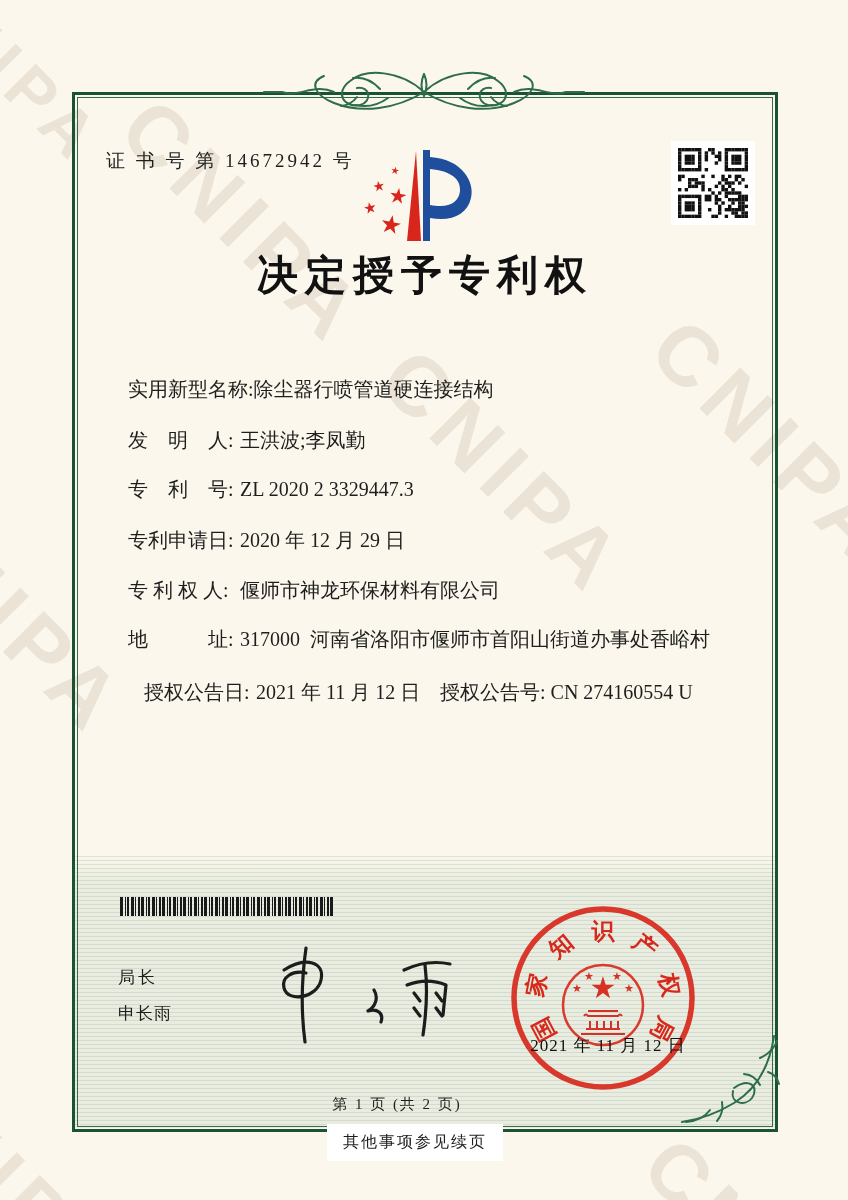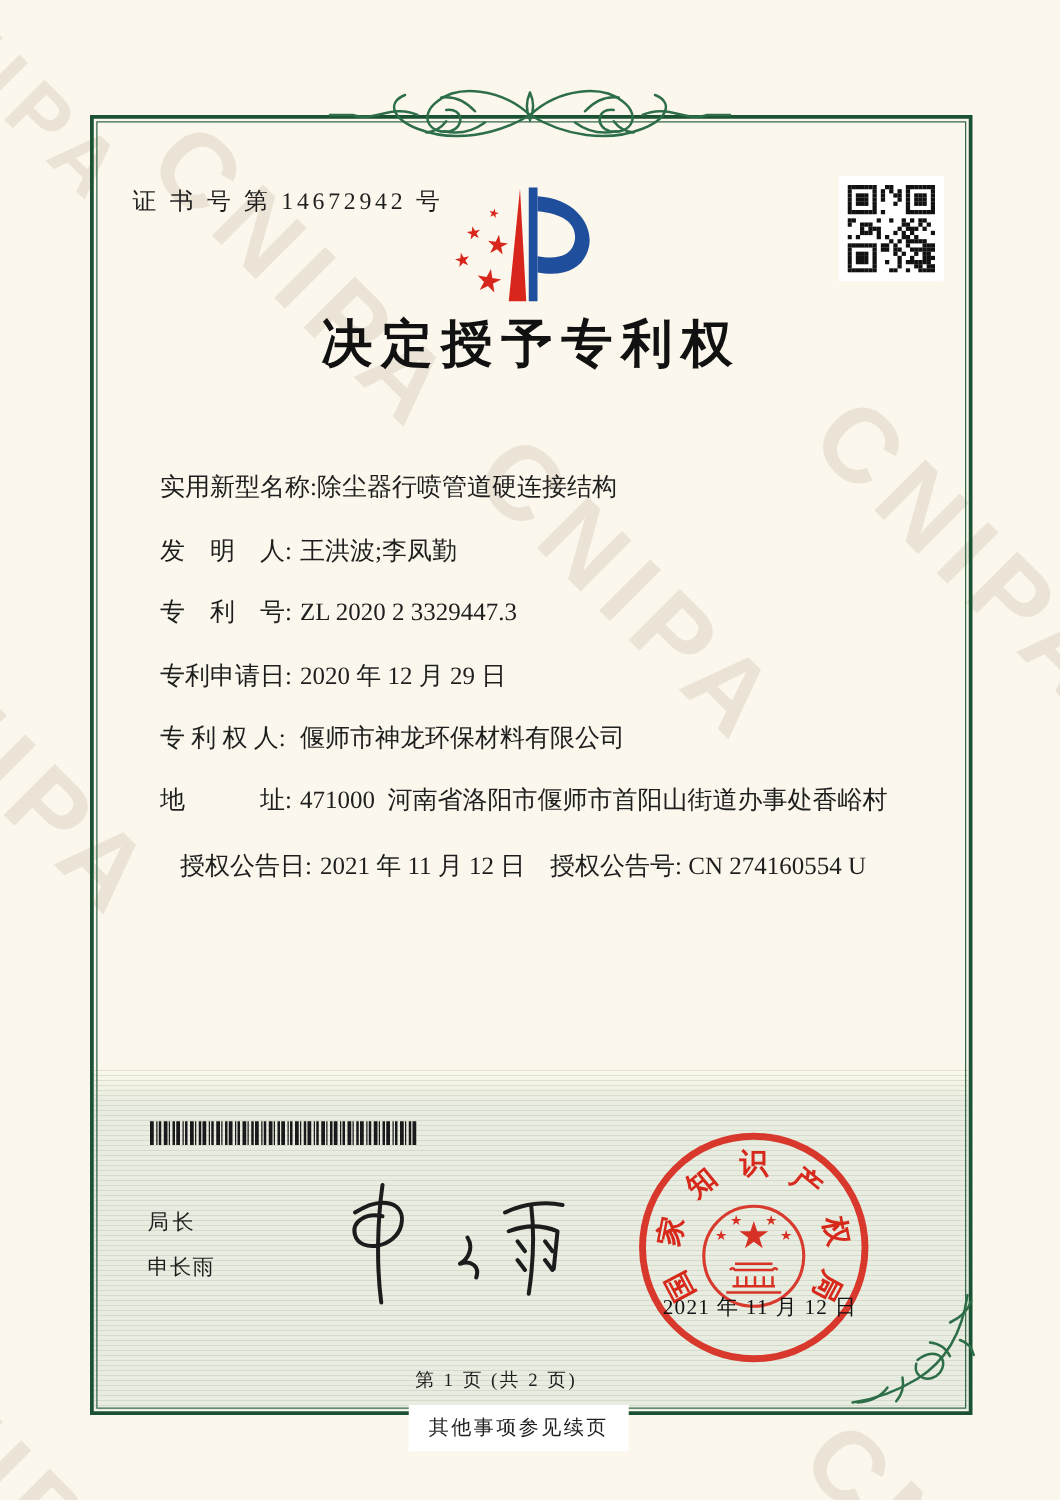--- a/index.html
+++ b/index.html
@@ -388,21 +388,21 @@
 <div class="abs field" style="left:118px; top:453px;">
   <span class="fl">专　利　号:</span><span class="fv">ZL 2020 2 3329447.3</span>
 </div>
 <div class="abs field" style="left:118px; top:504px;">
   <span class="fl">专利申请日:</span><span class="fv">2020 年 12 月 29 日</span>
 </div>
 <div class="abs field" style="left:118px; top:554px;">
   <span class="fl">专 利 权 人:</span><span class="fv">偃师市神龙环保材料有限公司</span>
 </div>
 <div class="abs field" style="left:118px; top:603px;">
-  <span class="fl">地　　　址:</span><span class="fv">471000  河南省洛阳市偃师市首阳山街道办事处香峪村</span>
+  <span class="fl">地　　　址:</span><span class="fv">317000  河南省洛阳市偃师市首阳山街道办事处香峪村</span>
 </div>
 <div class="abs field" style="left:134px; top:656px;">
   <span class="fl">授权公告日:</span><span class="fv">2021 年 11 月 12 日</span>
 </div>
 <div class="abs field" style="left:430px; top:656px;">
   <span class="fl" style="min-width:0;">授权公告号:</span> <span class="fv">CN 274160554 U</span>
 </div>
 
 <div class="abs body-text">
 </div>

